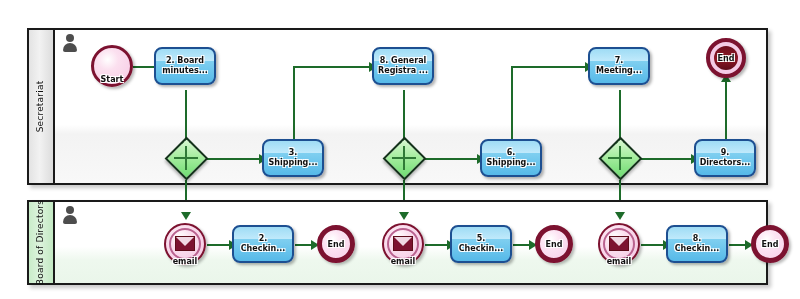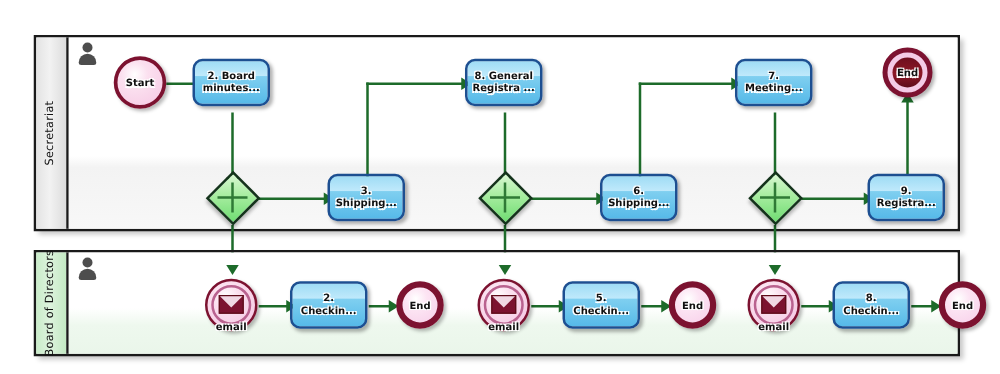--- a/index.html
+++ b/index.html
@@ -50,21 +50,21 @@
         box-shadow:2px 2px 3px rgba(0,0,0,0.30);
         display:flex;align-items:center;justify-content:center;box-sizing:border-box;}
   .task-label{font-size:8px;font-weight:bold;color:#101010;text-align:center;line-height:10px;
         text-shadow:-1px -1px 0 #fff,1px -1px 0 #fff,-1px 1px 0 #fff,1px 1px 0 #fff;}
 
   
   .start{position:absolute;width:42px;height:42px;border-radius:50%;
         border:3px solid #7c1230;
         background:radial-gradient(circle at 38% 32%,#ffffff 0%,#fbe0ef 32%,#f6c8e4 100%);
         box-shadow:2px 2px 3px rgba(0,0,0,0.28);
-        display:flex;align-items:center;justify-content:center;box-sizing:border-box;}
+        display:flex;align-items:flex-end;justify-content:center;box-sizing:border-box;}
   .start-label{font-size:8px;font-weight:bold;color:#101010;
         text-shadow:-1px -1px 0 #fff,1px -1px 0 #fff,-1px 1px 0 #fff,1px 1px 0 #fff;}
 
   
   .end{position:absolute;width:38px;height:38px;border-radius:50%;
         border:5px solid #7c1230;
         background:radial-gradient(circle at 38% 32%,#ffffff 0%,#fce4f3 35%,#f7cfe9 100%);
         box-shadow:2px 2px 3px rgba(0,0,0,0.28);
         display:flex;align-items:center;justify-content:center;box-sizing:border-box;}
   .end-label{font-size:8px;font-weight:bold;color:#101010;
@@ -212,21 +212,21 @@
 
       <div class="gw" style="left:543px;top:106px;">
         <div class="dia"></div>
         <div class="ph"></div>
         <div class="pv"></div>
       </div>
 
       <div class="task" style="left:639px;top:109px;">
         <span class="task-label">
           <span>9.</span><br>
-          <span>Registra...</span>
+          <span>Directors...</span>
         </span>
       </div>
 
       <div class="terminate" style="left:651px;top:8px;">
         <div class="disc"></div>
         <span class="terminate-label">End</span>
       </div>
 
     </div>
   </div>

